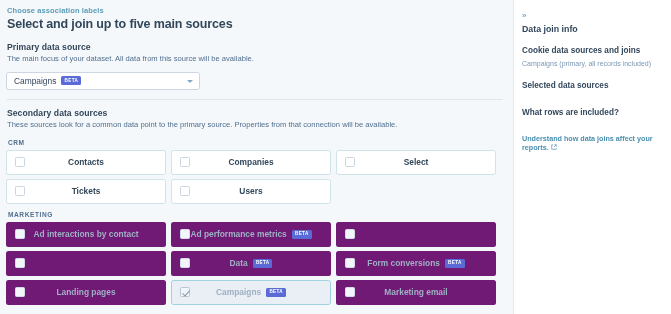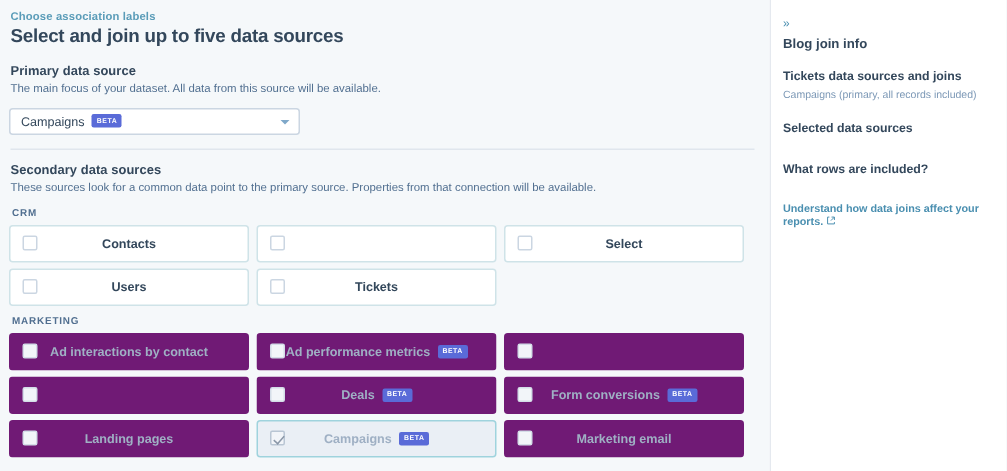--- a/index.html
+++ b/index.html
@@ -246,21 +246,21 @@
 </style>
 </head>
 <body>
 
 <div id="app">
 
   <div class="main">
 
     <a class="breadcrumb-link">Choose association labels</a>
 
-    <div class="page-title">Select and join up to five data sources</div>
+    <div class="page-title">Select and join up to five main sources</div>
 
     <div class="section-head">Primary data source</div>
     <div class="section-desc">The main focus of your dataset. All data from this source will be available.</div>
 
     <div class="select-wrap">
       <span class="select-value">Campaigns</span>
       <span class="beta-badge">BETA</span>
       <span class="caret"></span>
     </div>
 
@@ -271,53 +271,54 @@
 
     <div id="groups-host">
         <div class="group-label">CRM</div>
         <div class="cards">
           <div class="card">
             <span class="cb"></span>
             <span class="card-label"><span>Contacts</span></span>
           </div>
           <div class="card">
             <span class="cb"></span>
+            <span class="card-label"><span>Companies</span></span>
           </div>
           <div class="card">
             <span class="cb"></span>
             <span class="card-label"><span>Select</span></span>
           </div>
           <div class="card">
             <span class="cb"></span>
+            <span class="card-label"><span>Tickets</span></span>
+          </div>
+          <div class="card">
+            <span class="cb"></span>
             <span class="card-label"><span>Users</span></span>
-          </div>
-          <div class="card">
-            <span class="cb"></span>
-            <span class="card-label"><span>Tickets</span></span>
           </div>
         </div>
         <div class="group-label">MARKETING</div>
         <div class="cards">
           <div class="card disabled">
             <span class="cb"></span>
             <span class="card-label"><span>Ad interactions by contact</span></span>
           </div>
           <div class="card disabled">
             <span class="cb"></span>
             <span class="card-label"><span>Ad performance metrics</span><span class="beta-badge">BETA</span></span>
           </div>
           <div class="card disabled">
             <span class="cb"></span>
           </div>
           <div class="card disabled">
             <span class="cb"></span>
           </div>
           <div class="card disabled">
             <span class="cb"></span>
-            <span class="card-label"><span>Deals</span><span class="beta-badge">BETA</span></span>
+            <span class="card-label"><span>Data</span><span class="beta-badge">BETA</span></span>
           </div>
           <div class="card disabled">
             <span class="cb"></span>
             <span class="card-label"><span>Form conversions</span><span class="beta-badge">BETA</span></span>
           </div>
           <div class="card disabled">
             <span class="cb"></span>
             <span class="card-label"><span>Landing pages</span></span>
           </div>
           <div class="card selected">
@@ -329,23 +330,23 @@
             <span class="card-label"><span>Marketing email</span></span>
           </div>
         </div>
       </div>
 
   </div>
 
   <div class="sidebar">
     <span class="collapse-icon">»</span>
 
-    <div class="sb-title">Blog join info</div>
-
-    <div class="sb-head">Tickets data sources and joins</div>
+    <div class="sb-title">Data join info</div>
+
+    <div class="sb-head">Cookie data sources and joins</div>
     <div class="sb-sub">Campaigns (primary, all records included)</div>
 
     <div class="sb-head">Selected data sources</div>
     <div class="sb-gap"></div>
 
     <div class="sb-head">What rows are included?</div>
     <div class="sb-gap"></div>
 
     <a class="sb-link">
       <span>Understand how data joins affect your reports.</span><span class="ext-icon"><svg width="6" height="6" viewBox="0 0 10 10">

